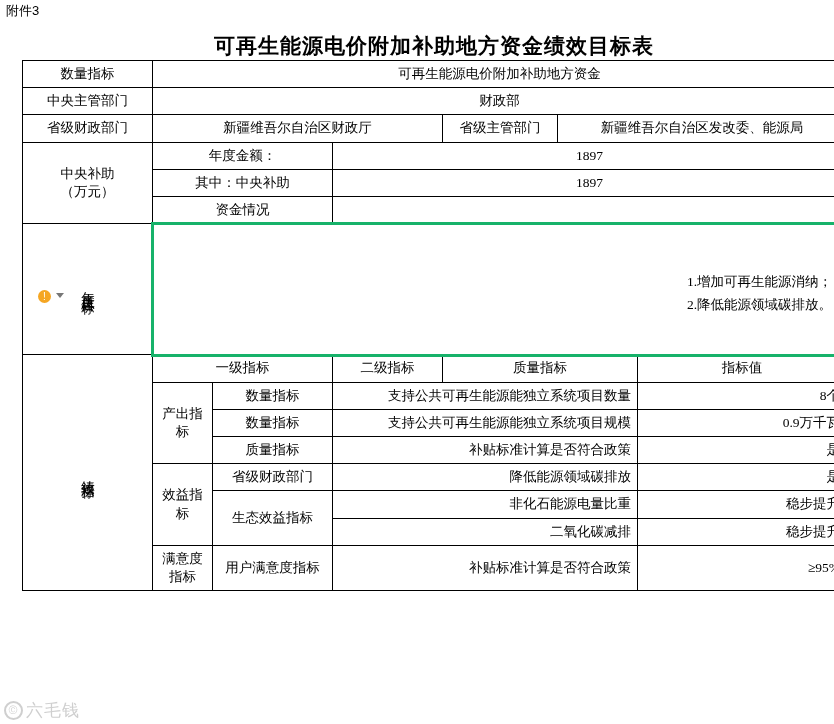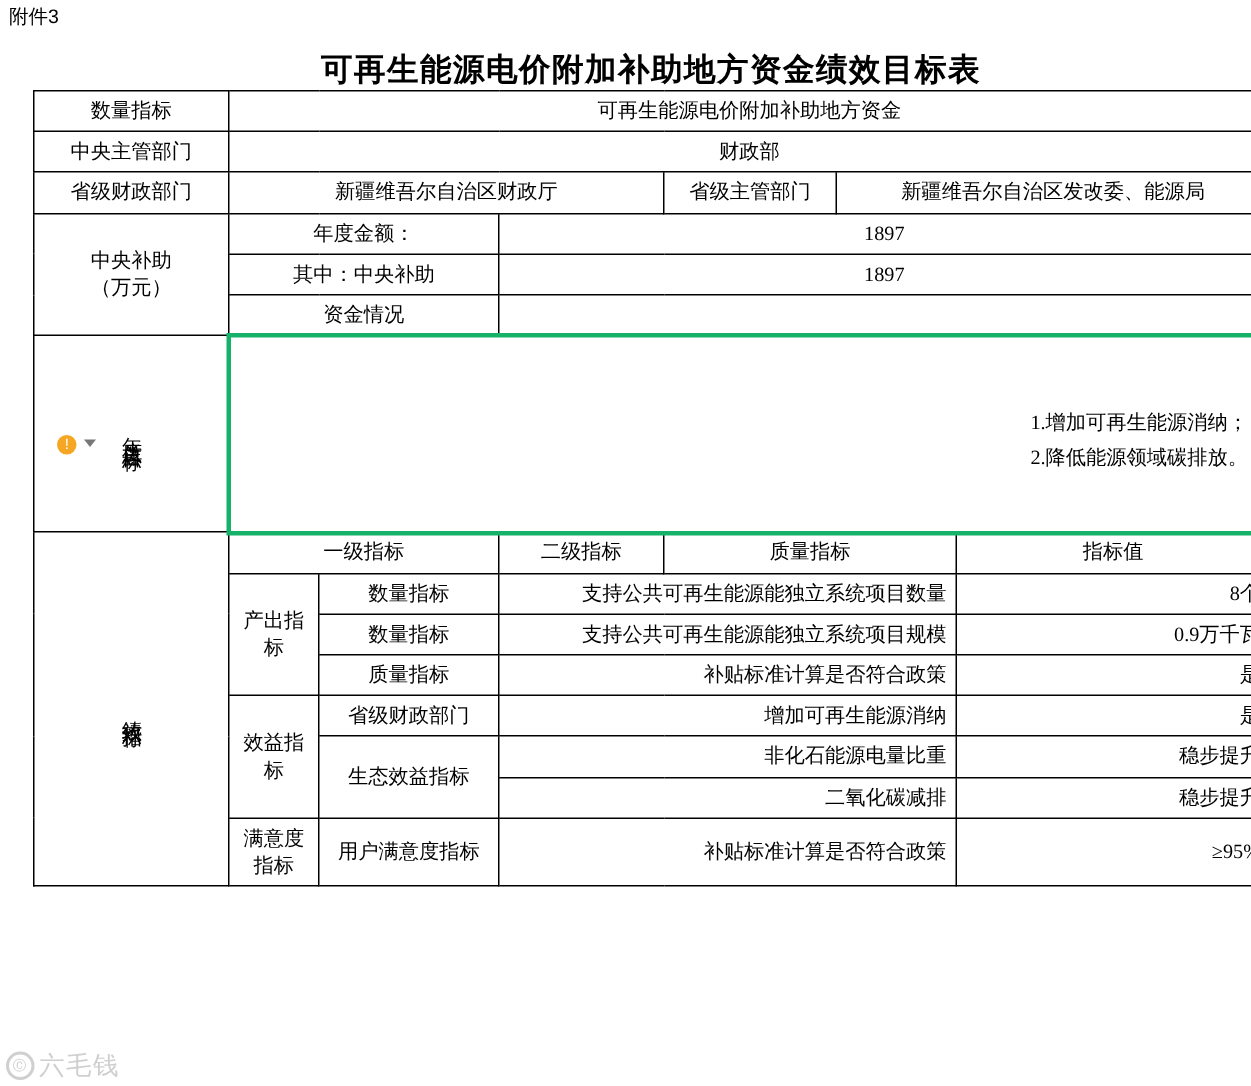--- a/index.html
+++ b/index.html
@@ -244,21 +244,21 @@
       </tr>
       <tr>
         <td class="c">质量指标</td>
         <td class="l" colspan="3">补贴标准计算是否符合政策</td>
         <td class="l">是</td>
       </tr>
 
       <tr>
         <td class="c" rowspan="3">效益指标</td>
         <td class="c">省级财政部门</td>
-        <td class="l" colspan="3">增加可再生能源消纳</td>
+        <td class="l" colspan="3">降低能源领域碳排放</td>
         <td class="l">是</td>
       </tr>
       <tr>
         <td class="c" rowspan="2">
           <div>生态效益指标</div>
         </td>
         <td class="l" colspan="3">非化石能源电量比重</td>
         <td class="l">稳步提升</td>
       </tr>
       <tr>

